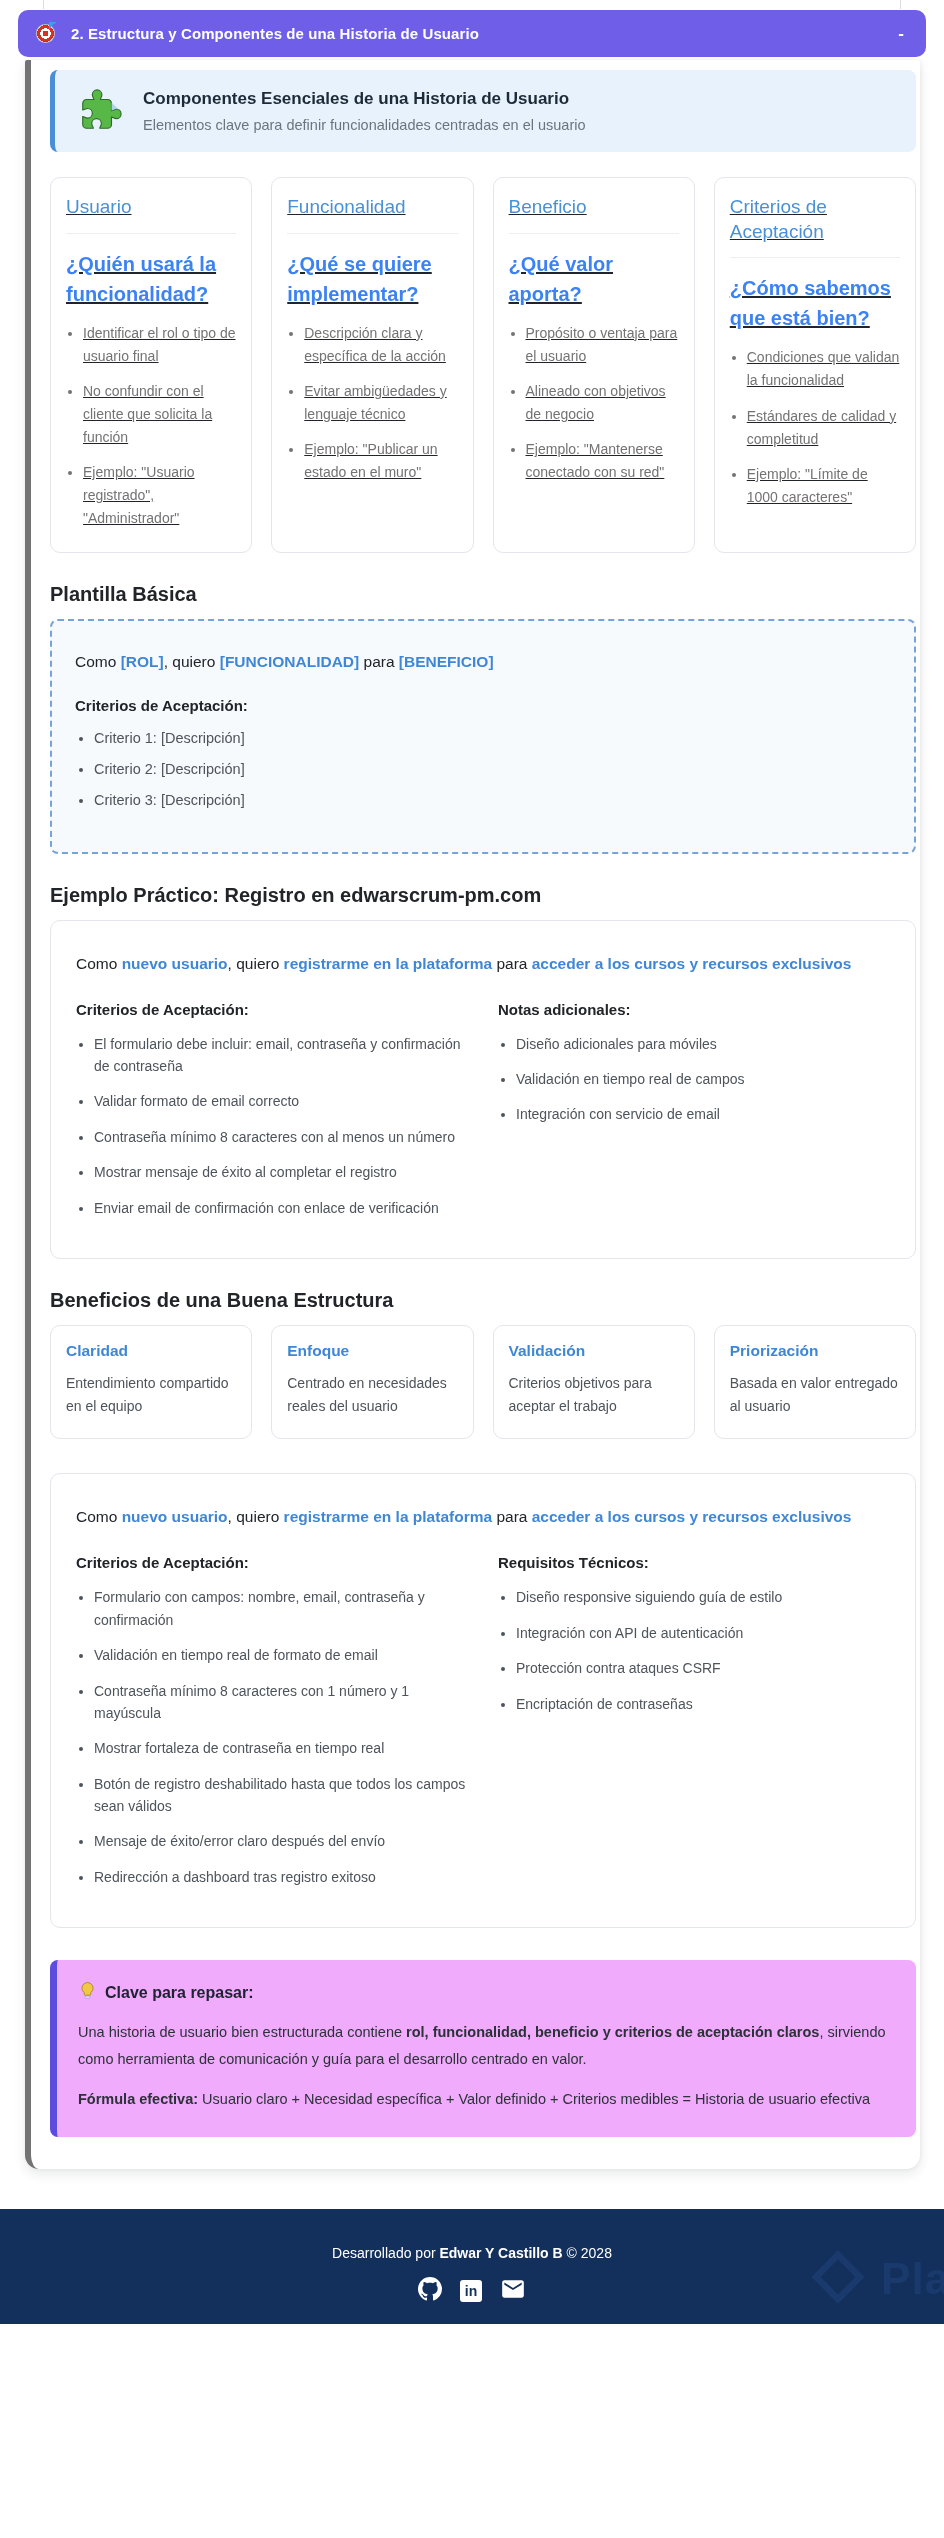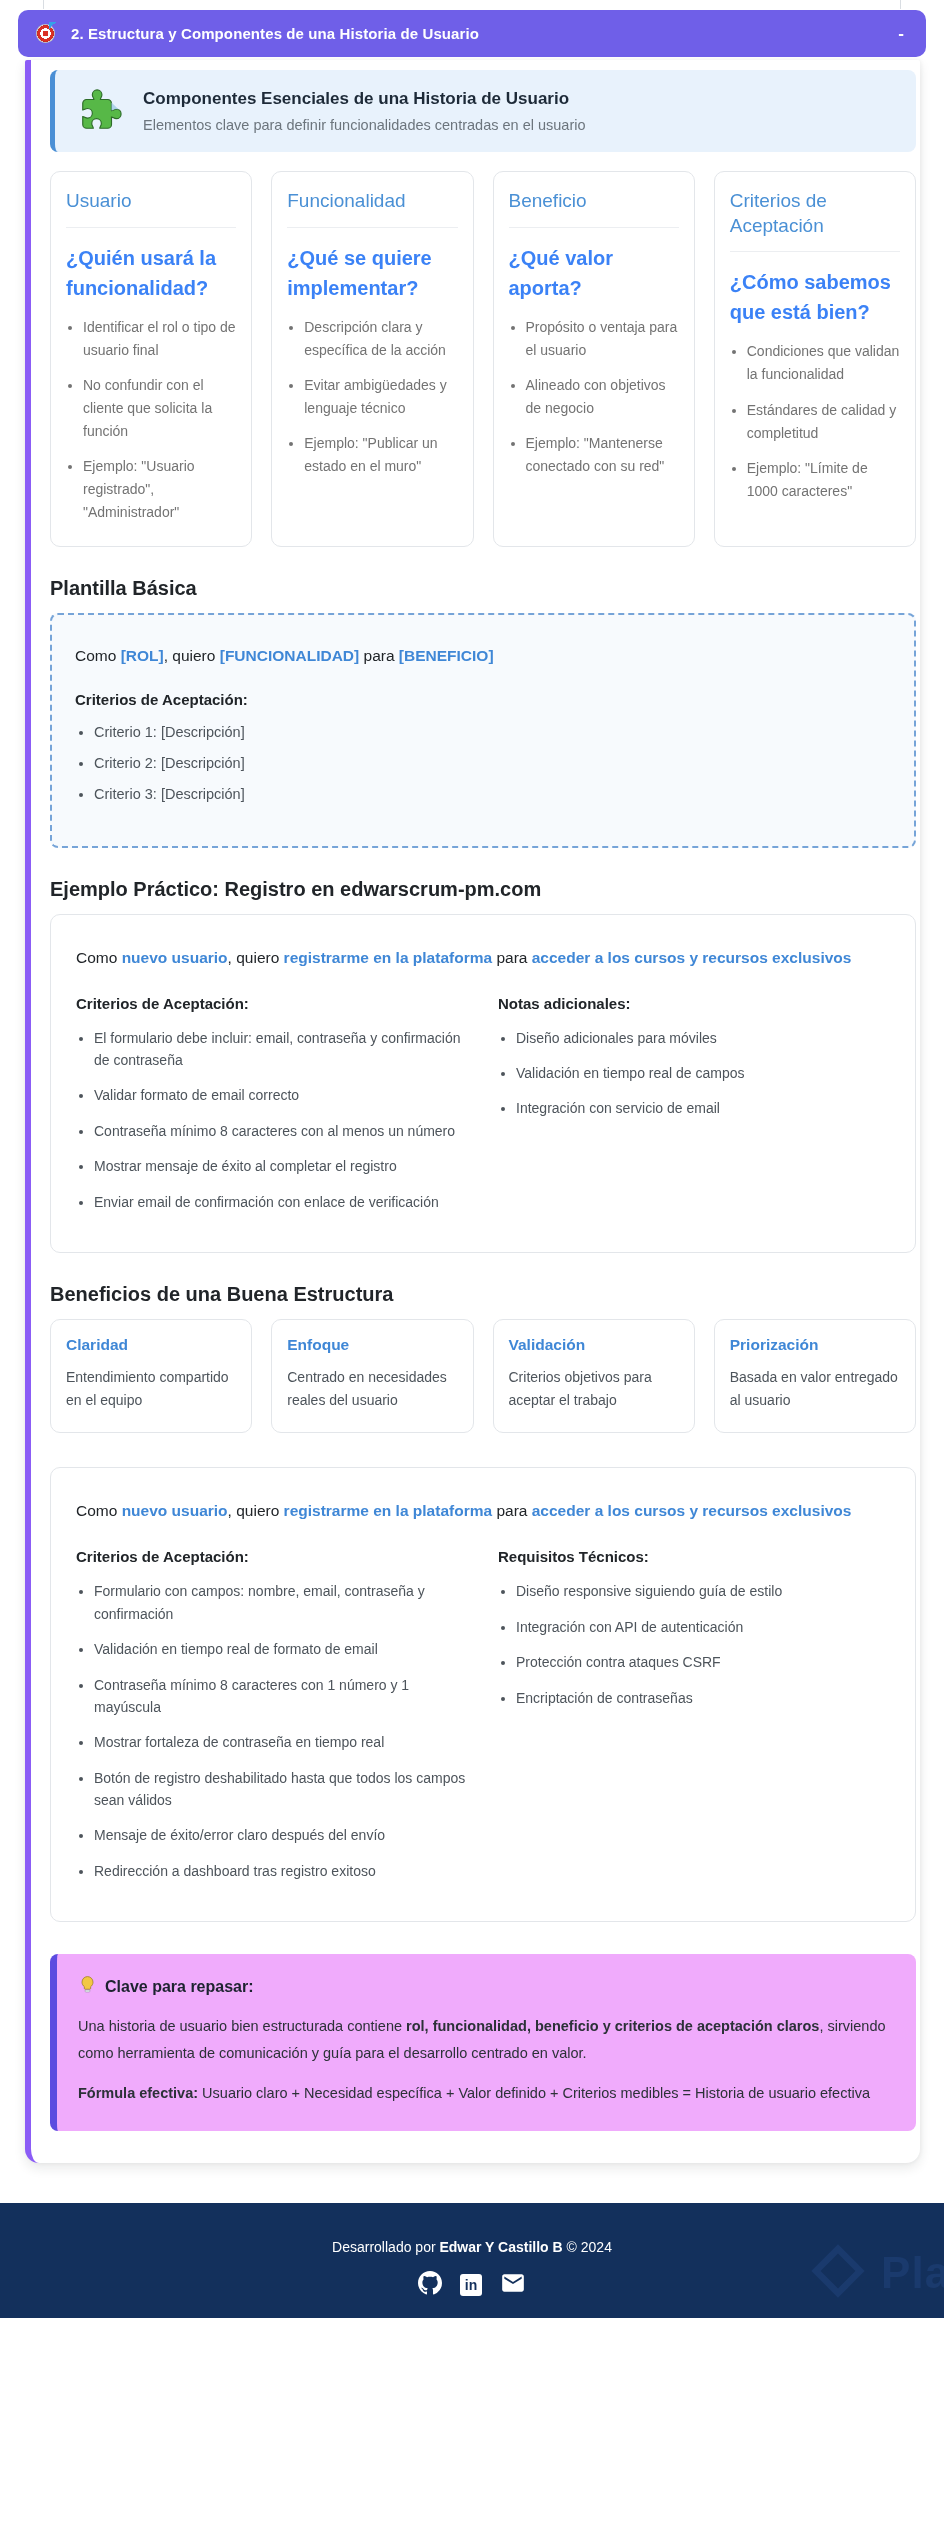--- a/index.html
+++ b/index.html
@@ -38,21 +38,21 @@
   .target-icon { width: 19px; height: 19px; border-radius: 50%;
     background: radial-gradient(circle at 50% 50%, #d93025 0 22%, #ffffff 22% 40%, #d93025 40% 62%, #ffffff 62% 78%, #d93025 78% 100%);
     box-shadow: 0 0 0 1px rgba(0,0,0,.25) inset; position: relative; flex: 0 0 auto; }
   .target-icon::after { content:""; position:absolute; right:-1px; top:-2px; width:7px; height:7px;
     background: linear-gradient(135deg,#35a3e8 50%,transparent 50%); }
 
   
   .main-card {
     margin: 3px 24px 0 25px;
     background: #ffffff;
-    border-left: 6px solid #8b5cf6;
+    border-left: 6px solid #737373;
     border-radius: 2px 2px 14px 14px;
     box-shadow: 0 5px 12px rgba(33,37,41,.10), 1px 0 4px rgba(33,37,41,.05);
     padding: 10px 4px 32px 19px;
   }
 
   
   .intro-callout {
     background: #e8f2fc;
     border-left: 5px solid #4a8fd5;
     border-radius: 8px;
@@ -61,21 +61,22 @@
     align-items: center;
     gap: 20px;
   }
   .intro-callout .puzzle-wrap { width: 46px; height: 46px; flex: 0 0 auto; }
   .intro-title { font-size: 17px; font-weight: bold; color: #1d2a38; margin-bottom: 8px; }
   .intro-subtitle { font-size: 14.5px; color: #6c757d; }
 
   
   .component-grid {
     display: grid; grid-template-columns: repeat(4, 1fr); gap: 19px;
-    margin-top: 19px;
+    margin-top: 25px;
+    text-decoration: underline;
   }
   .component-card {
     border: 1px solid #e3e6ea; border-radius: 10px;
     padding: 17px 15px 22px 15px;
     background: #fff;
   }
   .component-card .card-title { color: #4a90d5; font-size: 19px; font-weight: 400; line-height: 1.3; }
   .component-card hr { border: none; border-top: 1px solid #eceef1; margin: 13px 0 15px 0; }
   .component-card .card-question { font-weight: bold; font-size: 20px; color: #3b82f6; line-height: 1.5; margin-bottom: 13px; }
   .component-card ul { padding-left: 17px; }
@@ -330,21 +331,21 @@
       </span>
       <span class="key-title">Clave para repasar:</span>
     </div>
     <p><span>Una historia de usuario bien estructurada contiene </span><b>rol, funcionalidad, beneficio y criterios de aceptación claros</b><span>, sirviendo como herramienta de comunicación y guía para el desarrollo centrado en valor.</span></p>
     <p><b>Fórmula efectiva:</b><span> Usuario claro + Necesidad específica + Valor definido + Criterios medibles = Historia de usuario efectiva</span></p>
   </div>
 
 </div>
 
 <div class="footer">
-  <div class="credit"><span>Desarrollado por </span><b>Edwar Y Castillo B</b><span> © 2024</span></div>
+  <div class="credit"><span>Desarrollado por </span><b>Edwar Y Castillo B</b><span> © 2028</span></div>
   <div class="social-row">
     <a class="social-link">
       <span>
         <svg viewBox="0 0 16 16" width="24" height="24">
             <path fill="#ffffff" d="M8 0C3.58 0 0 3.58 0 8c0 3.54 2.29 6.53 5.47 7.59.4.07.55-.17.55-.38 0-.19-.01-.82-.01-1.49-2.01.37-2.53-.49-2.69-.94-.09-.23-.48-.94-.82-1.13-.28-.15-.68-.52-.01-.53.63-.01 1.08.58 1.23.82.72 1.21 1.87.87 2.33.66.07-.52.28-.87.51-1.07-1.78-.2-3.64-.89-3.64-3.95 0-.87.31-1.59.82-2.15-.08-.2-.36-1.02.08-2.12 0 0 .67-.21 2.2.82.64-.18 1.32-.27 2-.27s1.36.09 2 .27c1.53-1.04 2.2-.82 2.2-.82.44 1.1.16 1.92.08 2.12.51.56.82 1.27.82 2.15 0 3.07-1.87 3.75-3.65 3.95.29.25.54.73.54 1.48 0 1.07-.01 1.93-.01 2.2 0 .21.15.46.55.38A8.013 8.013 0 0 0 16 8c0-4.42-3.58-8-8-8z"></path>
           </svg>
       </span>
     </a>
     <a class="social-link">
       <span class="linkedin-badge">in</span>

